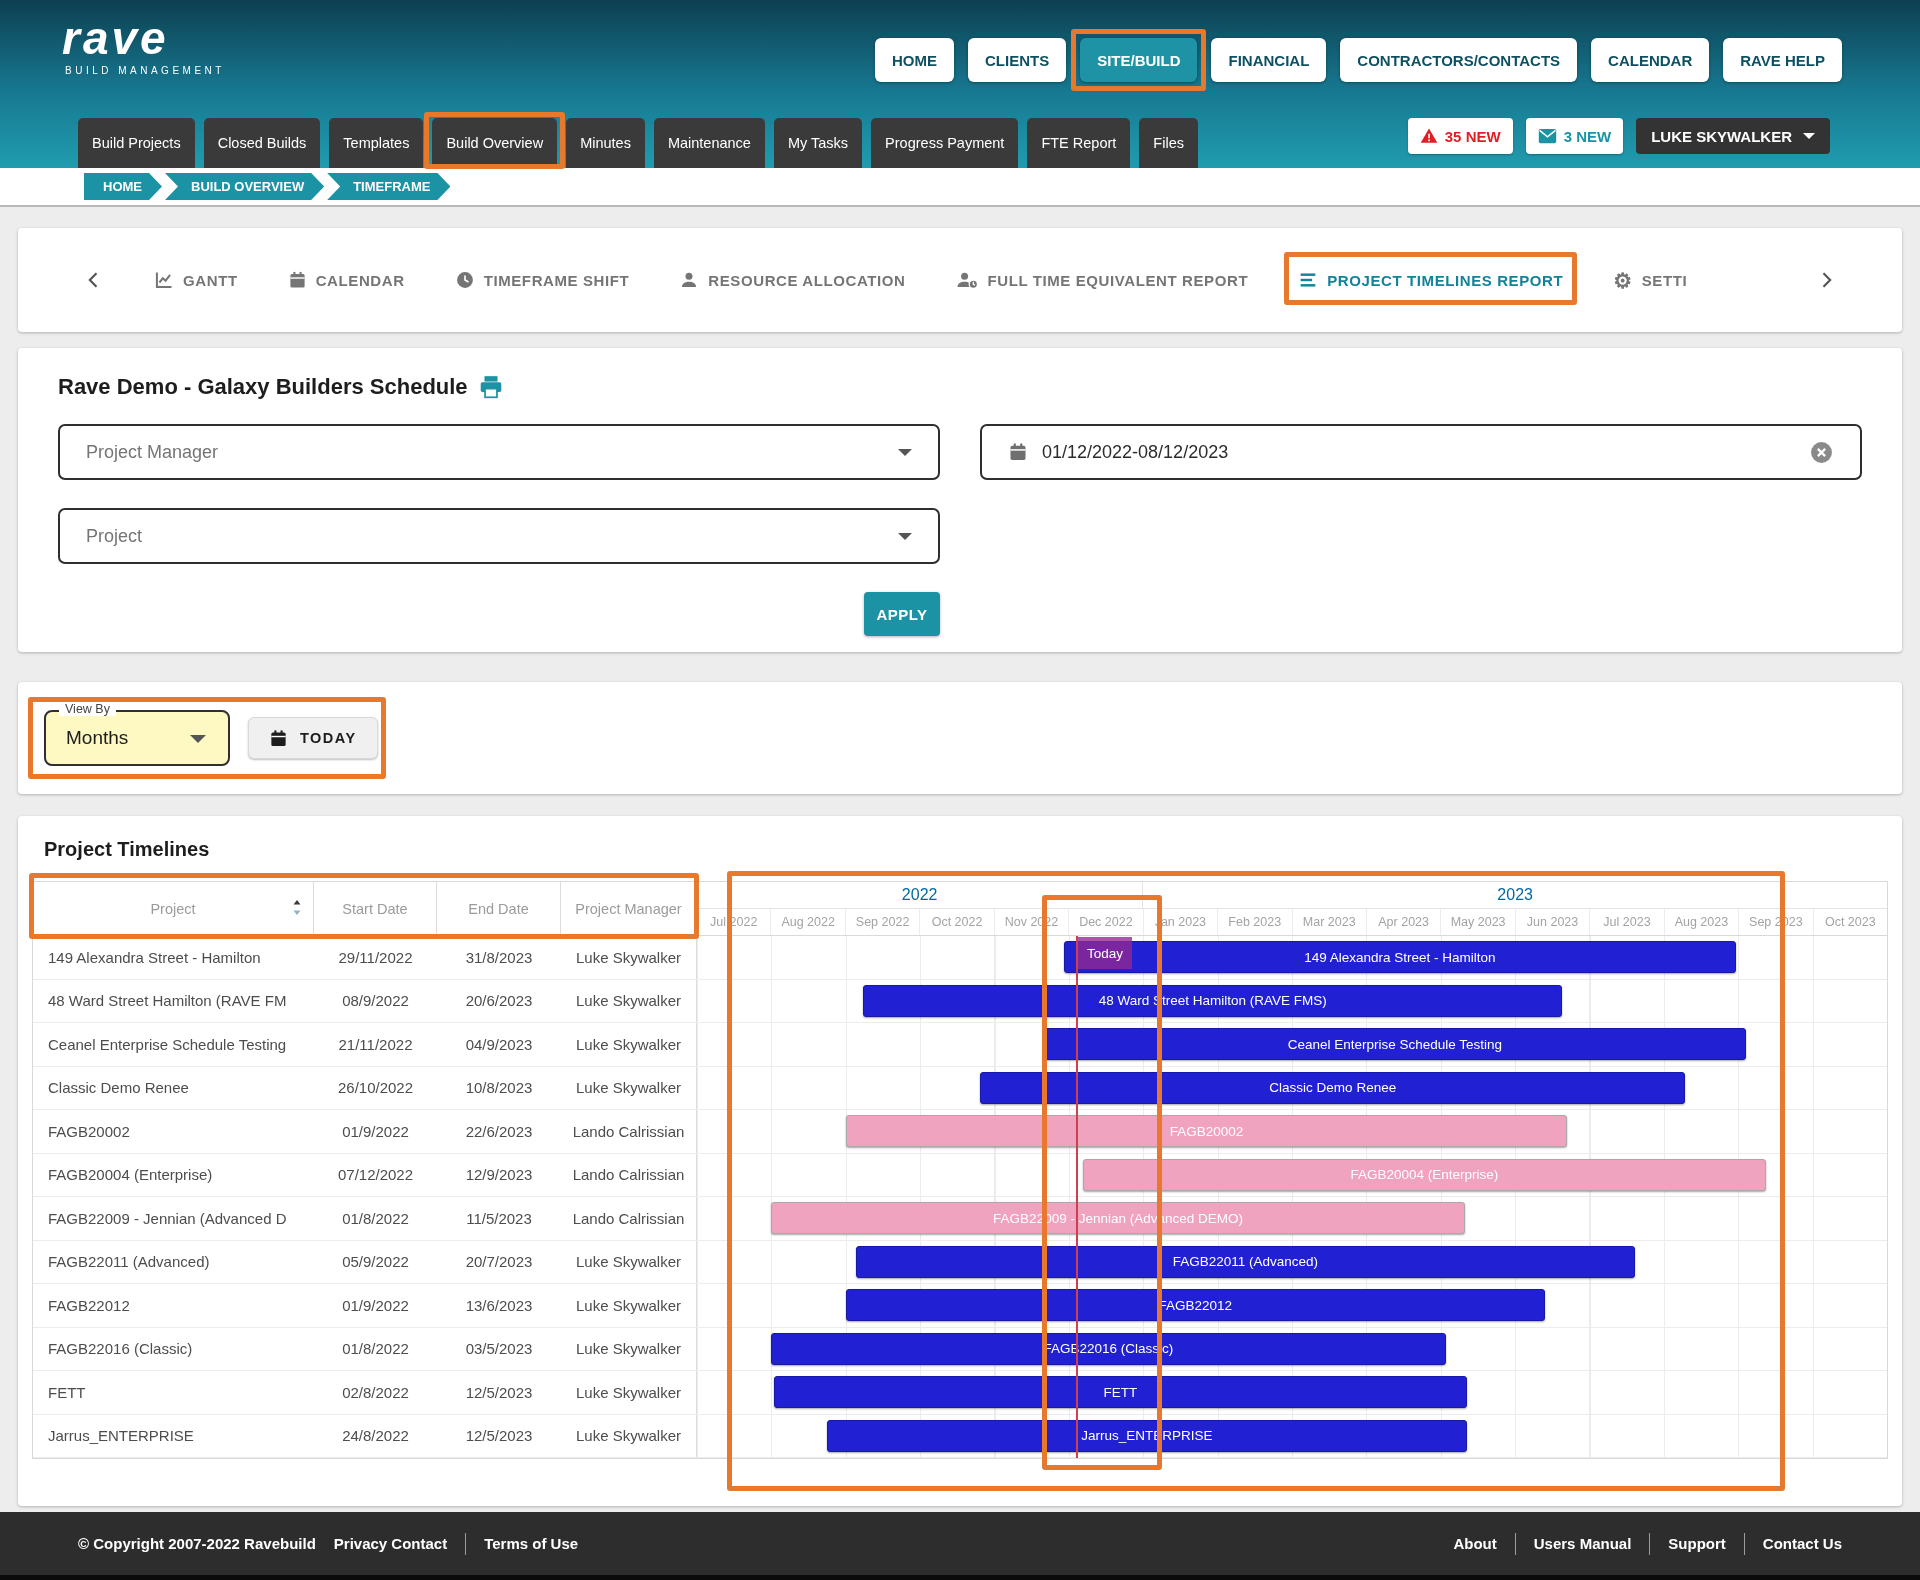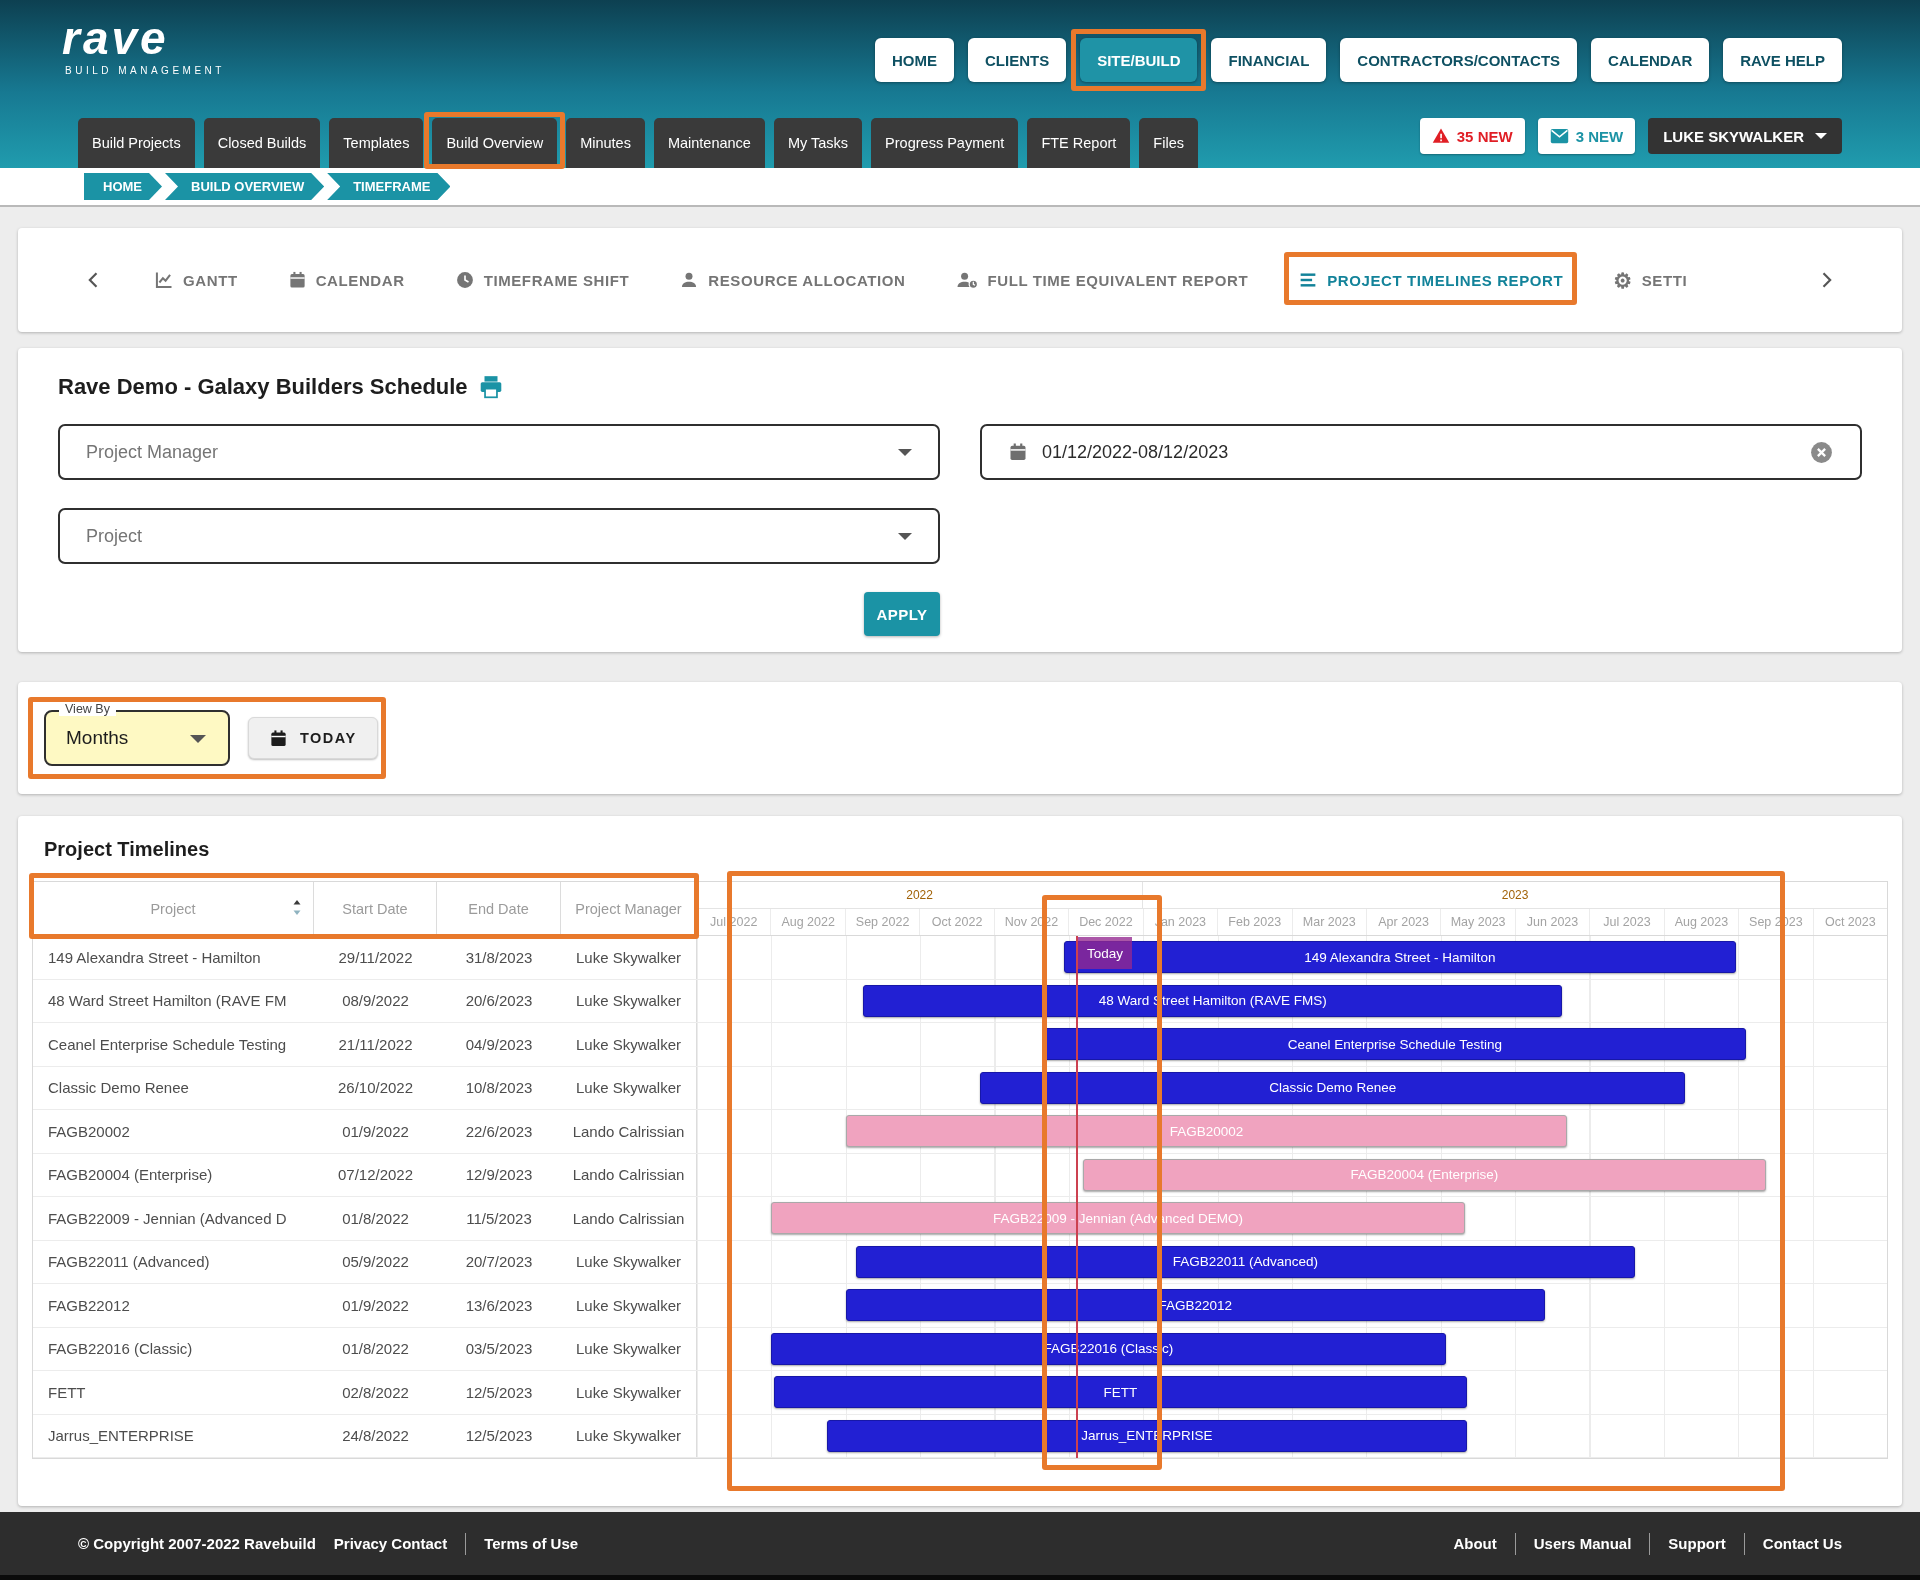--- a/index.html
+++ b/index.html
@@ -15,21 +15,21 @@
   .logo-main { font-size:46px; font-weight:bold; font-style:italic; letter-spacing:3px; line-height:1.05; }
   .logo-sub { font-size:10px; letter-spacing:3.5px; margin-top:3px; margin-left:3px; }
   .main-nav { position:absolute; top:38px; right:78px; display:flex; gap:14px; }
   .main-btn { height:44px; padding:0 17px; background:#fff; color:#0e5062; border-radius:6px;
     font-weight:bold; font-size:15px; display:flex; align-items:center; white-space:nowrap;
     box-shadow:0 1px 3px rgba(0,0,0,.35); cursor:pointer; }
   .main-btn.active { background:#1f93a6; color:#ffffff; }
   .sub-nav { position:absolute; bottom:0; left:78px; display:flex; gap:9px; align-items:flex-end; }
   .sub-btn { height:50px; padding:12px 14px; background:#3a3a3a; color:#fff; font-size:14.5px;
     border-radius:5px 5px 0 0; display:flex; align-items:center; white-space:nowrap; cursor:pointer; }
-  .badges { position:absolute; right:78px; bottom:14px; display:flex; gap:13px; align-items:center; }
+  .badges { position:absolute; right:90px; bottom:14px; display:flex; gap:13px; align-items:center; }
   .badge { height:36px; border-radius:4px; padding:0 12px; display:flex; align-items:center; gap:7px;
     font-weight:bold; font-size:15px; background:#fff; box-shadow:0 1px 2px rgba(0,0,0,.3); cursor:pointer; }
   .badge.alert { color:#e01e25; }
   .badge.msg  { color:#1b93a5; }
   .user-btn { background:#333; color:#fff; height:36px; border-radius:4px; padding:0 15px;
     display:flex; gap:11px; align-items:center; font-weight:bold; font-size:15px; cursor:pointer; }
   .caret { width:0; height:0; border:6px solid transparent; border-top-color:#fff; margin-top:6px; }
 
   
   .crumb-strip { height:39px; background:#fff; border-bottom:2px solid #b9b9b9;
@@ -89,21 +89,21 @@
   .tl-heading { font-size:20px; font-weight:bold; color:#1d1d1d; margin:4px 0 20px 12px; }
   .tl-table { border:1px solid #d9d9d9; position:relative; background:#fff; }
   .tl-head { display:flex; height:54px; border-bottom:1px solid #d9d9d9; }
   .head-left { display:flex; }
   .hc { display:flex; align-items:center; justify-content:center; color:#9b9b9b; font-size:14.5px;
     border-right:1px solid #dcdcdc; position:relative; }
   .w-proj { width:281px; } .w-start { width:123px; } .w-end { width:124px; } .w-mgr { width:136px; }
   .sort-ic { position:absolute; right:9px; top:50%; transform:translateY(-50%); cursor:pointer; }
   .g-head { flex:1; }
   .g-years { display:flex; height:27px; border-bottom:1px solid #e4e4e4; }
-  .g-year { display:flex; align-items:center; justify-content:center; color:#a16207; font-size:12px;
+  .g-year { display:flex; align-items:center; justify-content:center; color:#0369a1; font-size:16px;
     border-right:1px solid #e4e4e4; }
   .g-year:last-child { border-right:none; }
   .g-months { display:flex; height:26px; }
   .g-month { flex:1; display:flex; align-items:center; justify-content:center; color:#a3a3a3;
     font-size:12.5px; border-right:1px solid #ececec; white-space:nowrap; overflow:hidden; }
   .g-month:last-child { border-right:none; }
   .tl-body { position:relative; }
   .tl-row { display:flex; height:43.5px; border-bottom:1px solid #ececec; background:#fff; }
   .c-project { width:281px; padding-left:15px; display:flex; align-items:center; color:#4d4d4d;
     font-size:15px; white-space:nowrap; overflow:hidden; }

